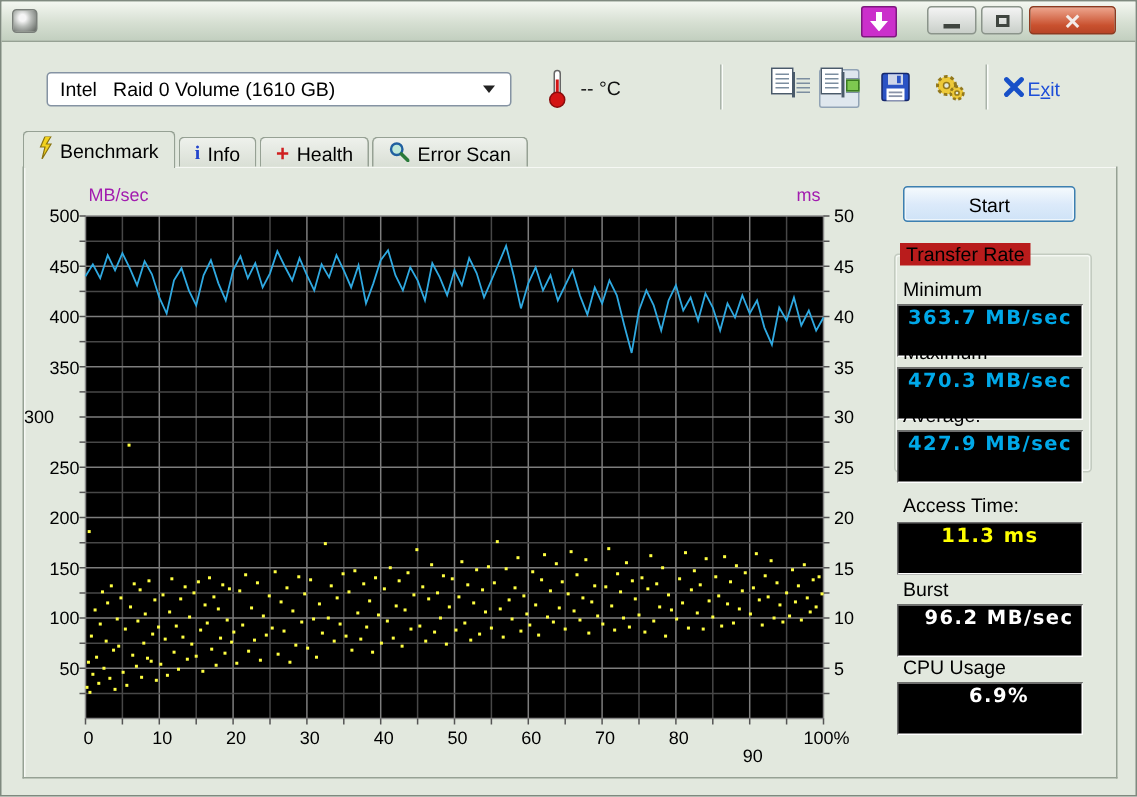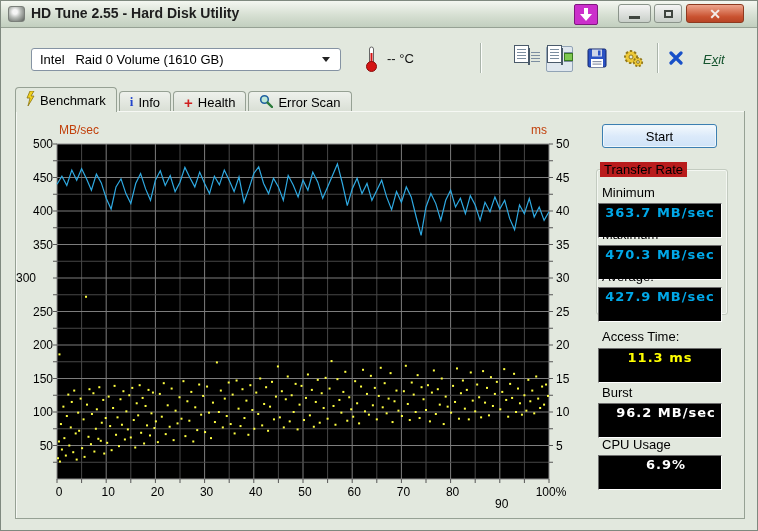--- a/index.html
+++ b/index.html
@@ -33,22 +33,22 @@
     padding-left:8px; white-space:pre; }
   #device-arrow { position:absolute; right:10px; top:8px; width:0; height:0;
     border-left:4px solid transparent; border-right:4px solid transparent; border-top:5px solid #222; }
   #thermo { position:absolute; left:364px; top:16px; }
   #temp-text { position:absolute; left:386px; top:22px; font-size:13px; color:#111; }
   .tb-sep { position:absolute; top:14px; width:2px; height:30px;
     border-left:1px solid #aab4aa; border-right:1px solid #fbfdfb; }
   .tb-btn { position:absolute; top:17px; width:27px; height:26px; display:flex; align-items:center;
     justify-content:center; background:transparent; border:1px solid transparent; }
   .tb-btn.pressed { border:1px solid #91a3b5; background:#dfe7ee; border-radius:2px; }
-  #exit-btn { position:absolute; left:668px; top:17px; height:26px; display:flex; align-items:center; gap:20px;
-    background:transparent; border:none; font-size:13px; color:#14532d;font-style:italic; }
+  #exit-btn { position:absolute; left:668px; top:17px; height:26px; display:flex; align-items:center; gap:2px;
+    background:transparent; border:none; font-size:13px; color:#1d4ed8; }
   .page { width:15px; height:18px; background:#fff; border:1px solid #4a5a6a; position:relative; }
   .page::before { content:""; position:absolute; left:2px; top:3px; width:9px; height:1px; background:#7c8ea0;
     box-shadow:0 3px 0 #7c8ea0, 0 6px 0 #7c8ea0, 0 9px 0 #7c8ea0; }
   .page.back { position:absolute; left:-5px; top:-4px; }
   .page-wrap { position:relative; width:20px; height:20px; margin-left:5px; }
   .page .pic { position:absolute; left:2px; top:4px; width:9px; height:8px; background:#7ec850; border:1px solid #3a7a20; }
 
   
   #tabstrip { position:absolute; left:14px; top:86px; height:25px; display:flex; align-items:flex-end; }
   .tab { display:flex; align-items:center; gap:5px; padding:0 10px; height:21px; font-size:13px; color:#000;
@@ -56,21 +56,21 @@
     border-radius:4px 4px 0 0; margin-right:2px; }
   .tab.active { height:25px; background:#e2e8de; position:relative; z-index:3; }
   .info-glyph { color:#2244cc; font-weight:900; font-size:13px; font-family:"Liberation Serif",serif; }
   .health-glyph { color:#cf1f1f; font-weight:900; font-size:15px; line-height:1; }
 
   
   #tabpage { position:absolute; left:14px; top:110px; width:730px; height:408px; background:#e2e8de;
     border:1px solid #96a194; border-top:none; box-shadow:inset 1px 1px 0 #f6f8f4; }
   #plot-svg { position:absolute; left:36px; top:32px; }
   .tick { position:absolute; font-size:12px; color:#000; }
-  .axis-unit { position:absolute; font-size:12px; color:#c2410c; }
+  .axis-unit { position:absolute; font-size:12px; color:#a21caf; }
 
   
   #start-button { position:absolute; left:586px; top:13px; width:115px; height:24px; border:1px solid #3c7fb1;
     border-radius:3px; background:linear-gradient(#f5fafd,#dceafa 50%,#cfe3f7);
     box-shadow:inset 0 0 0 1px #eef6fc; font-size:13px; color:#000; }
   #tr-group { position:absolute; left:580px; top:58px; width:132px; height:146px;
     border:1px solid #c3cbc0; border-radius:3px; box-shadow:inset 0 0 0 1px #f4f7f2; }
   #tr-title { position:absolute; left:584px; top:51px; background:#b91c1c; padding:0 4px; font-size:13px; color:#000; }
   .stat-label { position:absolute; left:586px; font-size:13px; color:#000; }
   .valbox { position:absolute; left:582px; width:124px; height:35px; background:#000; text-align:center;
@@ -78,21 +78,20 @@
     border:1px solid; border-color:#6e6e6e #ffffff #ffffff #6e6e6e; font-family:"DejaVu Sans",sans-serif; }
   .val-cyan { color:#00a8e8; } .val-yellow { color:#ffff00; } .val-white { color:#ffffff;padding-left:12px; }
 </style>
 </head>
 <body>
 
 <div id="window">
 
   <div id="titlebar">
     <div id="app-icon"></div>
-    <div id="title-text">HD Tune 2.55 - Hard Disk Utility</div>
     <div id="dl-icon">
       <svg width="14" height="13" viewBox="0 0 14 13">
           <path d="M5 0 h4 v6 h4 l-6 7 -6 -7 h4 z" fill="#ffffff"></path>
         </svg>
     </div>
     <button class="winbtn" id="btn-min">
         <span class="glyph-bar"></span>
       </button>
     <button class="winbtn" id="btn-max">
         <span class="glyph-box"></span>

